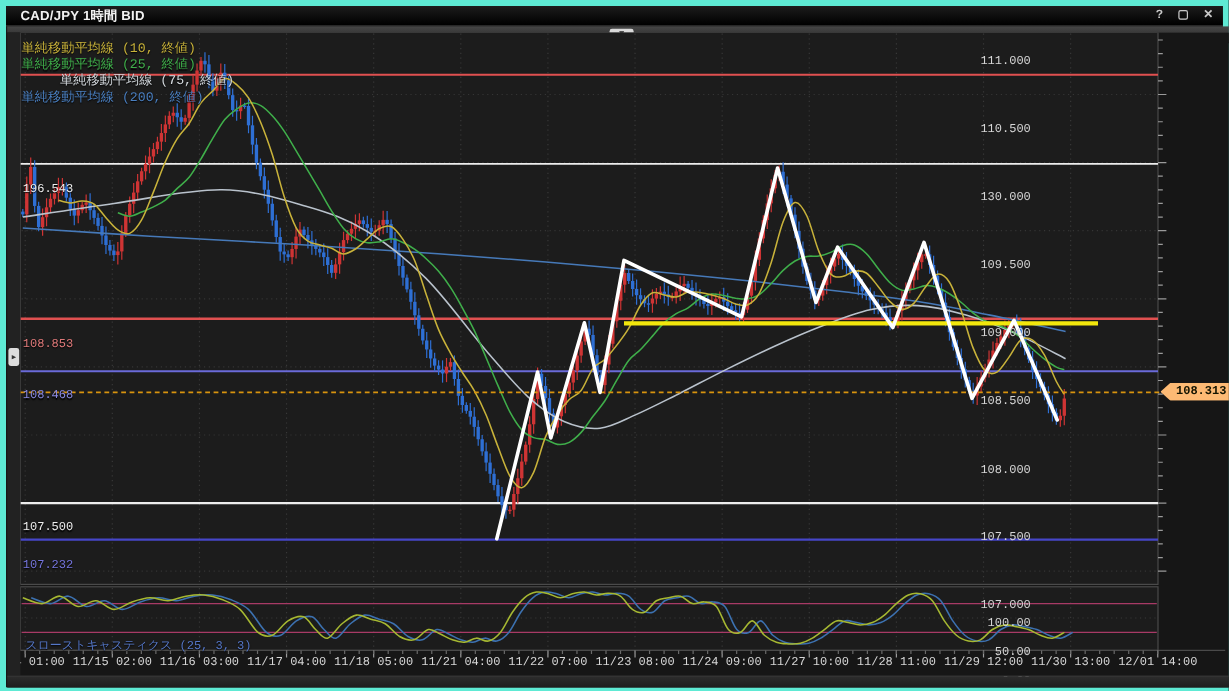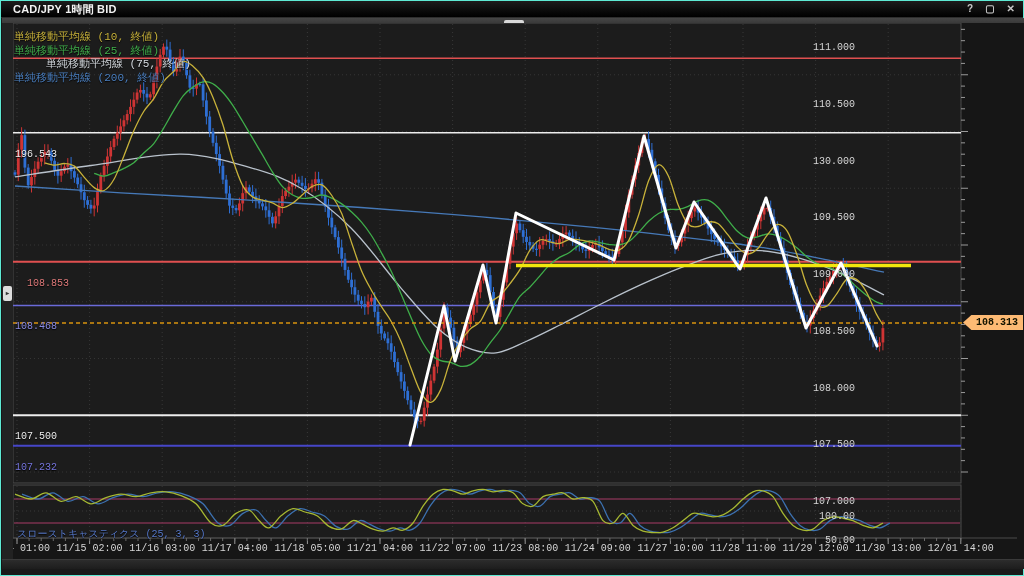--- a/index.html
+++ b/index.html
@@ -1,18 +1,18 @@
 <!DOCTYPE html>
 <html><head>
 <meta charset="utf-8">
 <style>
   html,body{margin:0;padding:0;background:#0c0c0c;}
   body{width:1024px;height:576px;overflow:hidden;position:relative;
        font-family:"Liberation Sans",sans-serif;-webkit-font-smoothing:antialiased;}
-  .window{position:absolute;inset:0;background:#191919;border:1px solid #5eead4;box-sizing:border-box;}
+  .window{position:absolute;inset:0;background:#191919;border:5px solid #5eead4;box-sizing:border-box;}
   .titlebar{position:absolute;left:0;top:0;width:100%;height:17px;
             background:linear-gradient(#1c1c1c,#000);border-bottom:1px solid #2e2e2e;
             display:flex;align-items:center;box-sizing:border-box;}
   .titlebar .title{color:#f2f2f2;font-size:11px;font-weight:bold;margin-left:12px;letter-spacing:.2px;}
   .controls{margin-left:auto;margin-right:8px;display:flex;gap:12px;}
   .controls span{color:#c8c8c8;font-size:10px;font-weight:bold;line-height:10px;cursor:default;}
   .toolbar{position:absolute;left:1px;top:17px;width:1022px;height:13px;
            background:linear-gradient(#464646,#262626);border-bottom:1px solid #141414;}
   .collapse-btn{position:absolute;left:502px;top:2px;width:20px;height:9px;background:#d9d9d9;
                 border-radius:2px;display:flex;align-items:center;justify-content:center;}
@@ -805,21 +805,21 @@
       <div style="color: rgb(200, 178, 58);">単純移動平均線 (10, 終値)</div>
       <div style="color: rgb(63, 174, 74);">単純移動平均線 (25, 終値)</div>
       <div style="color: rgb(212, 217, 222); margin-left: 32px;">単純移動平均線 (75, 終値)</div>
       <div style="color: rgb(74, 127, 192);">単純移動平均線 (200, 終値)</div>
     </div>
 
     <div class="sub-legend" style="color: rgb(85, 119, 200);">スローストキャスティクス (25, 3, 3)</div>
 
     <div id="lvl-labels">
         <span class="lvl-label" style="left: 14px; top: 125.635px; color: rgb(237, 237, 237);">196.543</span>
-        <span class="lvl-label" style="left: 14px; top: 254.685px; color: rgb(224, 122, 122); padding-left: 12px;">108.853</span>
+        <span class="lvl-label" style="left: 14px; top: 254.685px; color: rgb(224, 122, 122);">108.853</span>
         <span class="lvl-label" style="left: 14px; top: 298.382px; color: rgb(137, 137, 226);">108.468</span>
         <span class="lvl-label" style="left: 14px; top: 408.25px; color: rgb(237, 237, 237);">107.500</span>
         <span class="lvl-label" style="left: 14px; top: 438.668px; color: rgb(117, 117, 221);">107.232</span>
       </div>
     <div id="y-labels">
         <span class="y-label" style="top: 19px;">111.000</span>
         <span class="y-label" style="top: 75.75px;">110.500</span>
         <span class="y-label" style="top: 132.5px;">130.000</span>
         <span class="y-label" style="top: 189.25px;">109.500</span>
         <span class="y-label" style="top: 246px;">109.000</span>

